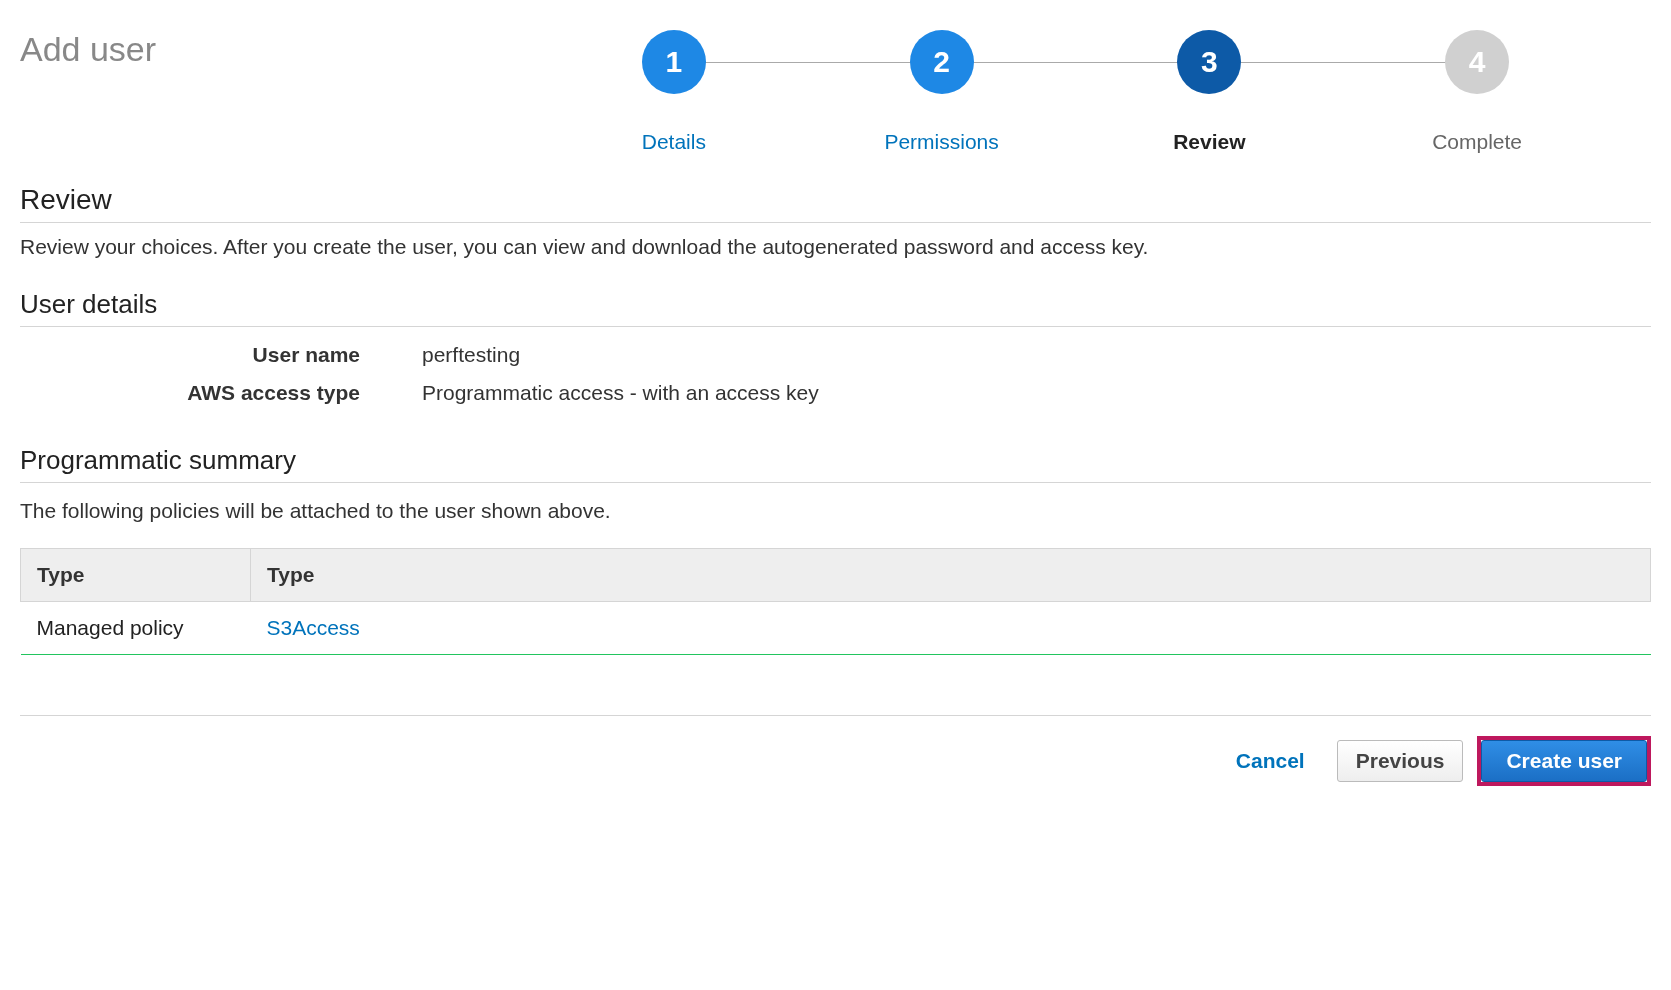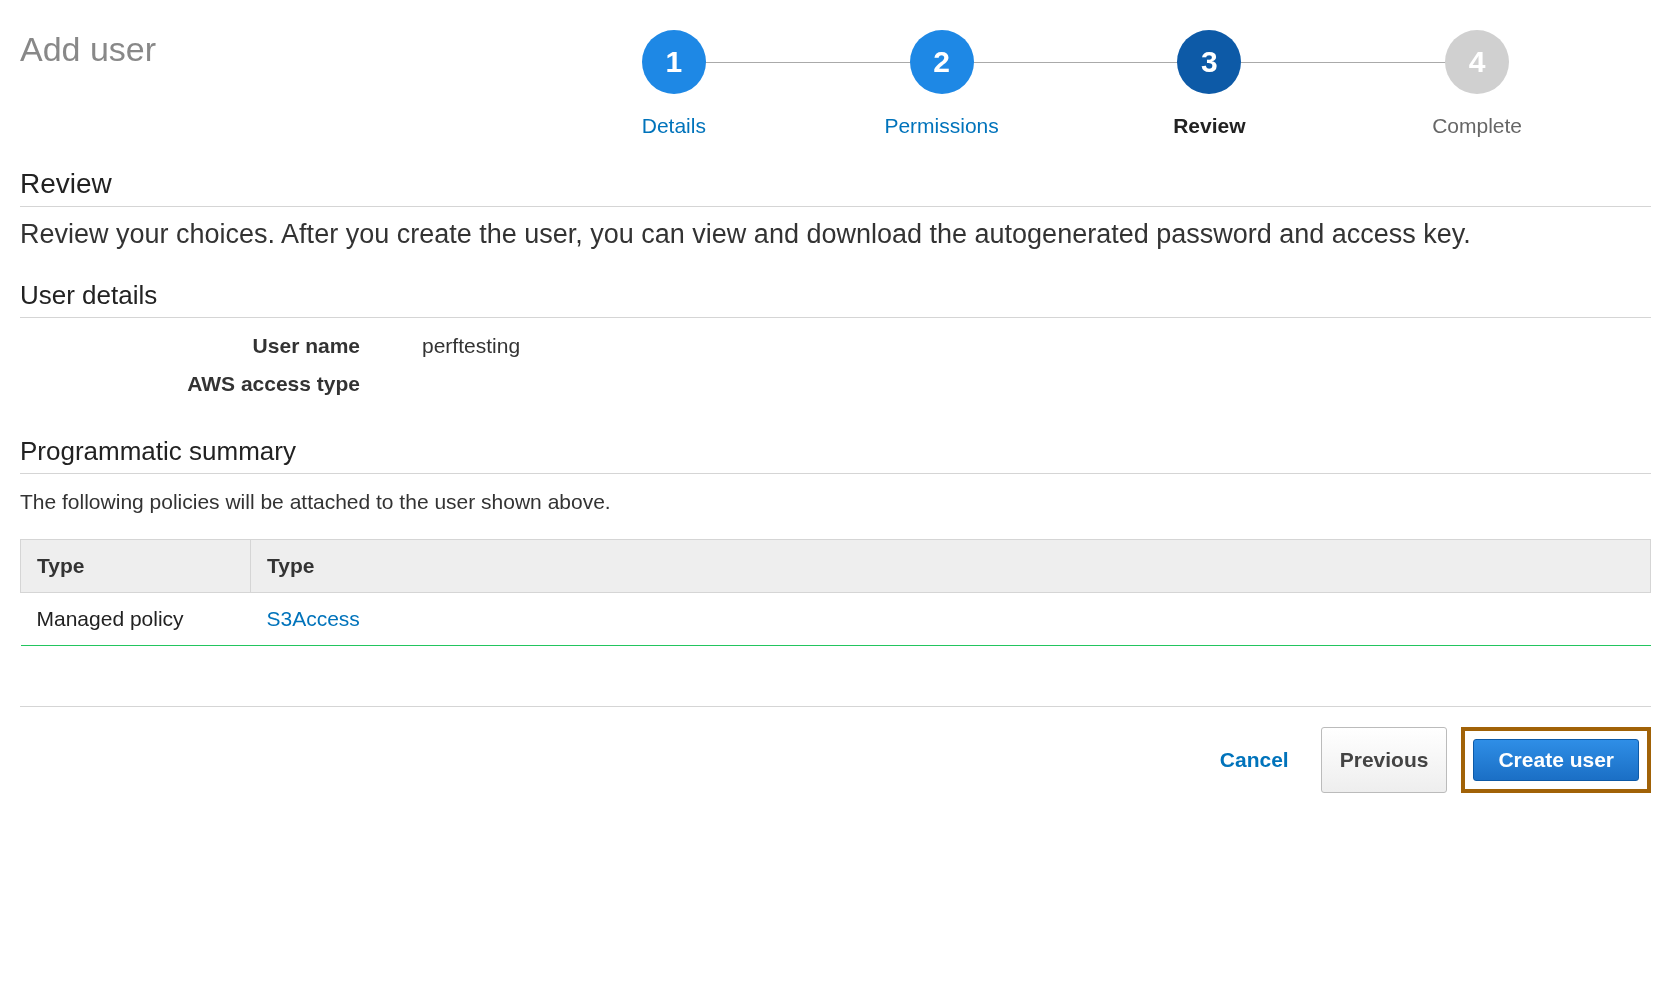--- a/index.html
+++ b/index.html
@@ -70,21 +70,21 @@
     .step-circle.completed {
       background: #1e88e5;
     }
     .step-circle.active {
       background: #0d5aa7;
     }
     .step-circle.upcoming {
       background: #d0d0d0;
     }
     .step-label {
-      margin-top: 20px;
+      margin-top: 36px;
       font-size: 21px;
     }
     .step-label.link {
       color: #0073bb;
     }
     .step-label.active {
       color: #222;
       font-weight: 700;
     }
     .step-label.upcoming {
@@ -92,21 +92,21 @@
     }
     .section-heading {
       font-size: 28px;
       font-weight: 400;
       color: #222;
       padding-bottom: 6px;
       border-bottom: 1px solid #d5d5d5;
       margin-bottom: 12px;
     }
     .section-subtext {
-      font-size: 27px;
+      font-size: 21px;
       color: #333;
       margin-bottom: 30px;
     }
     .subheading {
       font-size: 26px;
       font-weight: 400;
       color: #222;
       padding-bottom: 6px;
       border-bottom: 1px solid #d5d5d5;
       margin-bottom: 16px;
@@ -159,20 +159,21 @@
     .link-text {
       color: #0073bb;
       cursor: pointer;
     }
     .footer {
       margin-top: 60px;
       border-top: 1px solid #d5d5d5;
       padding-top: 20px;
       display: flex;
       justify-content: flex-end;
+      align-items: center;
       gap: 14px;
     }
     .btn-cancel {
       color: #0073bb;
       font-size: 21px;
       font-weight: 700;
       background: none;
       border: none;
       cursor: pointer;
       padding: 10px 18px;
@@ -181,22 +182,21 @@
       font-size: 21px;
       font-weight: 700;
       color: #444;
       background: linear-gradient(#fff, #eee);
       border: 1px solid #bbb;
       border-radius: 3px;
       padding: 8px 18px;
       cursor: pointer;
     }
     .btn-create-wrap {
-      border: 4px solid #a16207;
-      padding: 8px;
+      border: 4px solid #be185d;
       display: inline-flex;
     }
     .btn-create {
       font-size: 21px;
       font-weight: 700;
       color: #fff;
       background: linear-gradient(#2f8ee6, #1b6fc5);
       border: 1px solid #0d5aa7;
       border-radius: 3px;
       padding: 8px 24px;
@@ -237,20 +237,21 @@
 <p class="section-subtext">Review your choices. After you create the user, you can view and download the autogenerated password and access key.</p>
 
 <h3 class="subheading">User details</h3>
 
 <div class="details-row">
   <div class="details-label">User name</div>
   <div class="details-value">perftesting</div>
 </div>
 <div class="details-row">
   <div class="details-label">AWS access type</div>
+  <div class="details-value">Programmatic access - with an access key</div>
 </div>
 
 <div class="perm-section">
   <h3 class="subheading">Programmatic summary</h3>
   <p class="perm-text">The following policies will be attached to the user shown above.</p>
 
   <table class="policies">
     <thead>
       <tr>
         <th class="col-type">Type</th>

